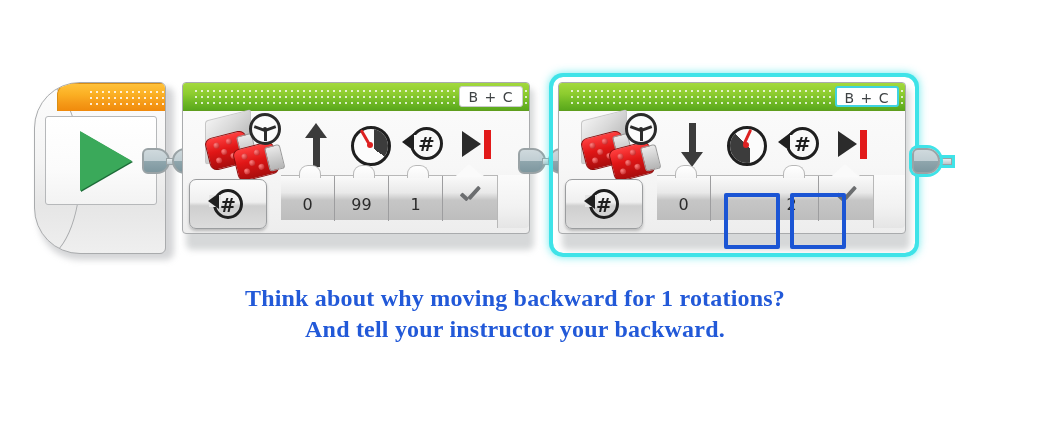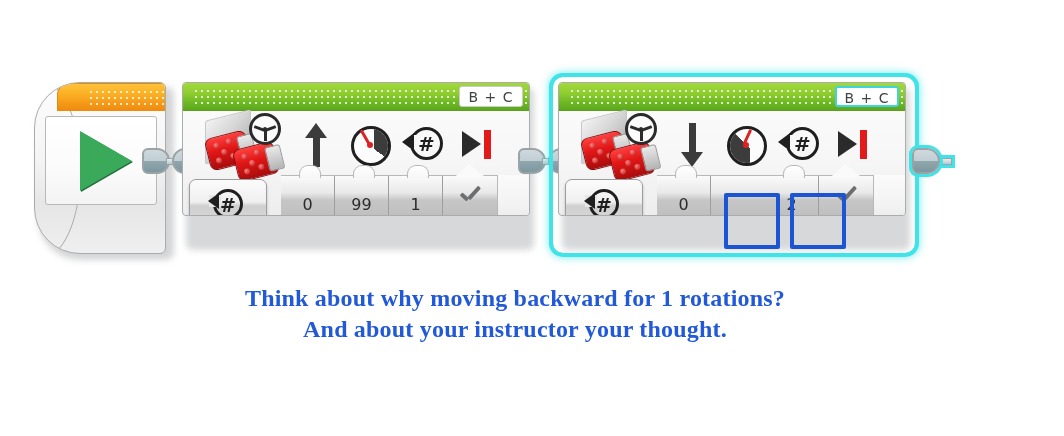--- a/index.html
+++ b/index.html
@@ -83,21 +83,21 @@
   }
   .sel-glow{
     position:absolute;left:-5px;top:-5px;width:362px;height:176px;
     border-radius:10px;
     box-shadow:0 0 0 4px #3fe3e8, 0 0 9px 4px rgba(63,227,232,.75);
     display:none;
   }
   .move.selected .sel-glow{display:block;}
 
   .move-body{
-    position:absolute;left:0;top:0;width:348px;height:134px;
+    position:absolute;left:0;top:0;width:348px;height:152px;
     background:linear-gradient(180deg,#fcfcfc 0%,#f7f7f7 55%,#ededed 100%);
     border:1px solid #a9abad;border-radius:4px;box-sizing:border-box;overflow:hidden;
   }
   .move-hat{
     position:absolute;left:0;top:0;width:346px;height:27px;
     background:linear-gradient(180deg,#a3d93d 0%,#8dcc2f 40%,#6fb824 72%,#5aa81c 100%);
     border-bottom:1px solid #5f9e1e;
   }
   .move-hat .dots{
     position:absolute;left:10px;top:5px;right:0;height:17px;
@@ -482,16 +482,16 @@
   </div>
 
   <div class="stem glow-stem" style="left:930px;top:158px;width:22px;"></div>
   <div class="plug cap-r" style="left:912px;top:148px;box-shadow:0 0 0 3px #3fe3e8;"></div>
 
   <div class="hlbox" style="left:724px;top:193px;width:56px;height:56px;"></div>
   <div class="hlbox" style="left:790px;top:193px;width:56px;height:56px;"></div>
 
   <div id="caption">
     <div>Think about why moving backward for 1 rotations?</div>
-    <div>And about your instructor your thought.</div>
+    <div>And tell your instructor your backward.</div>
   </div>
 
 </div>
 
 </body></html>

